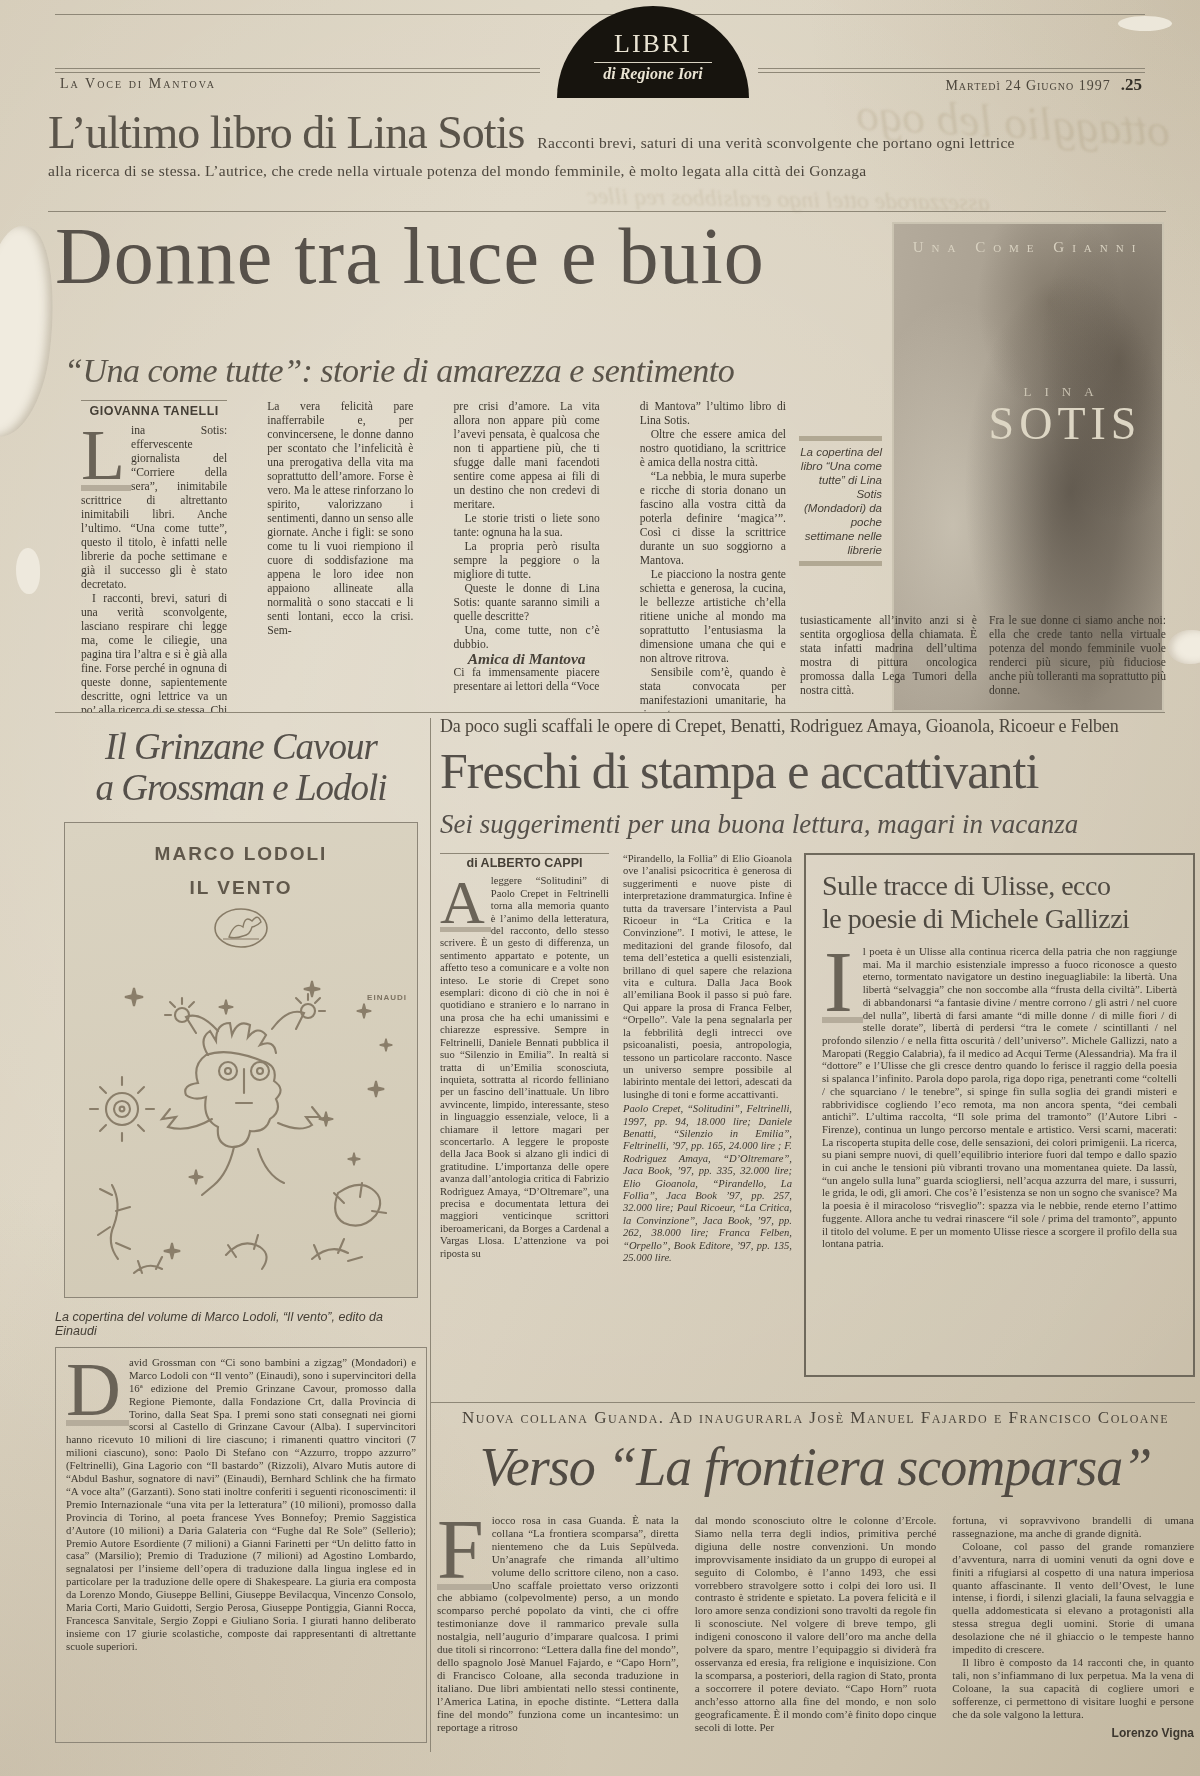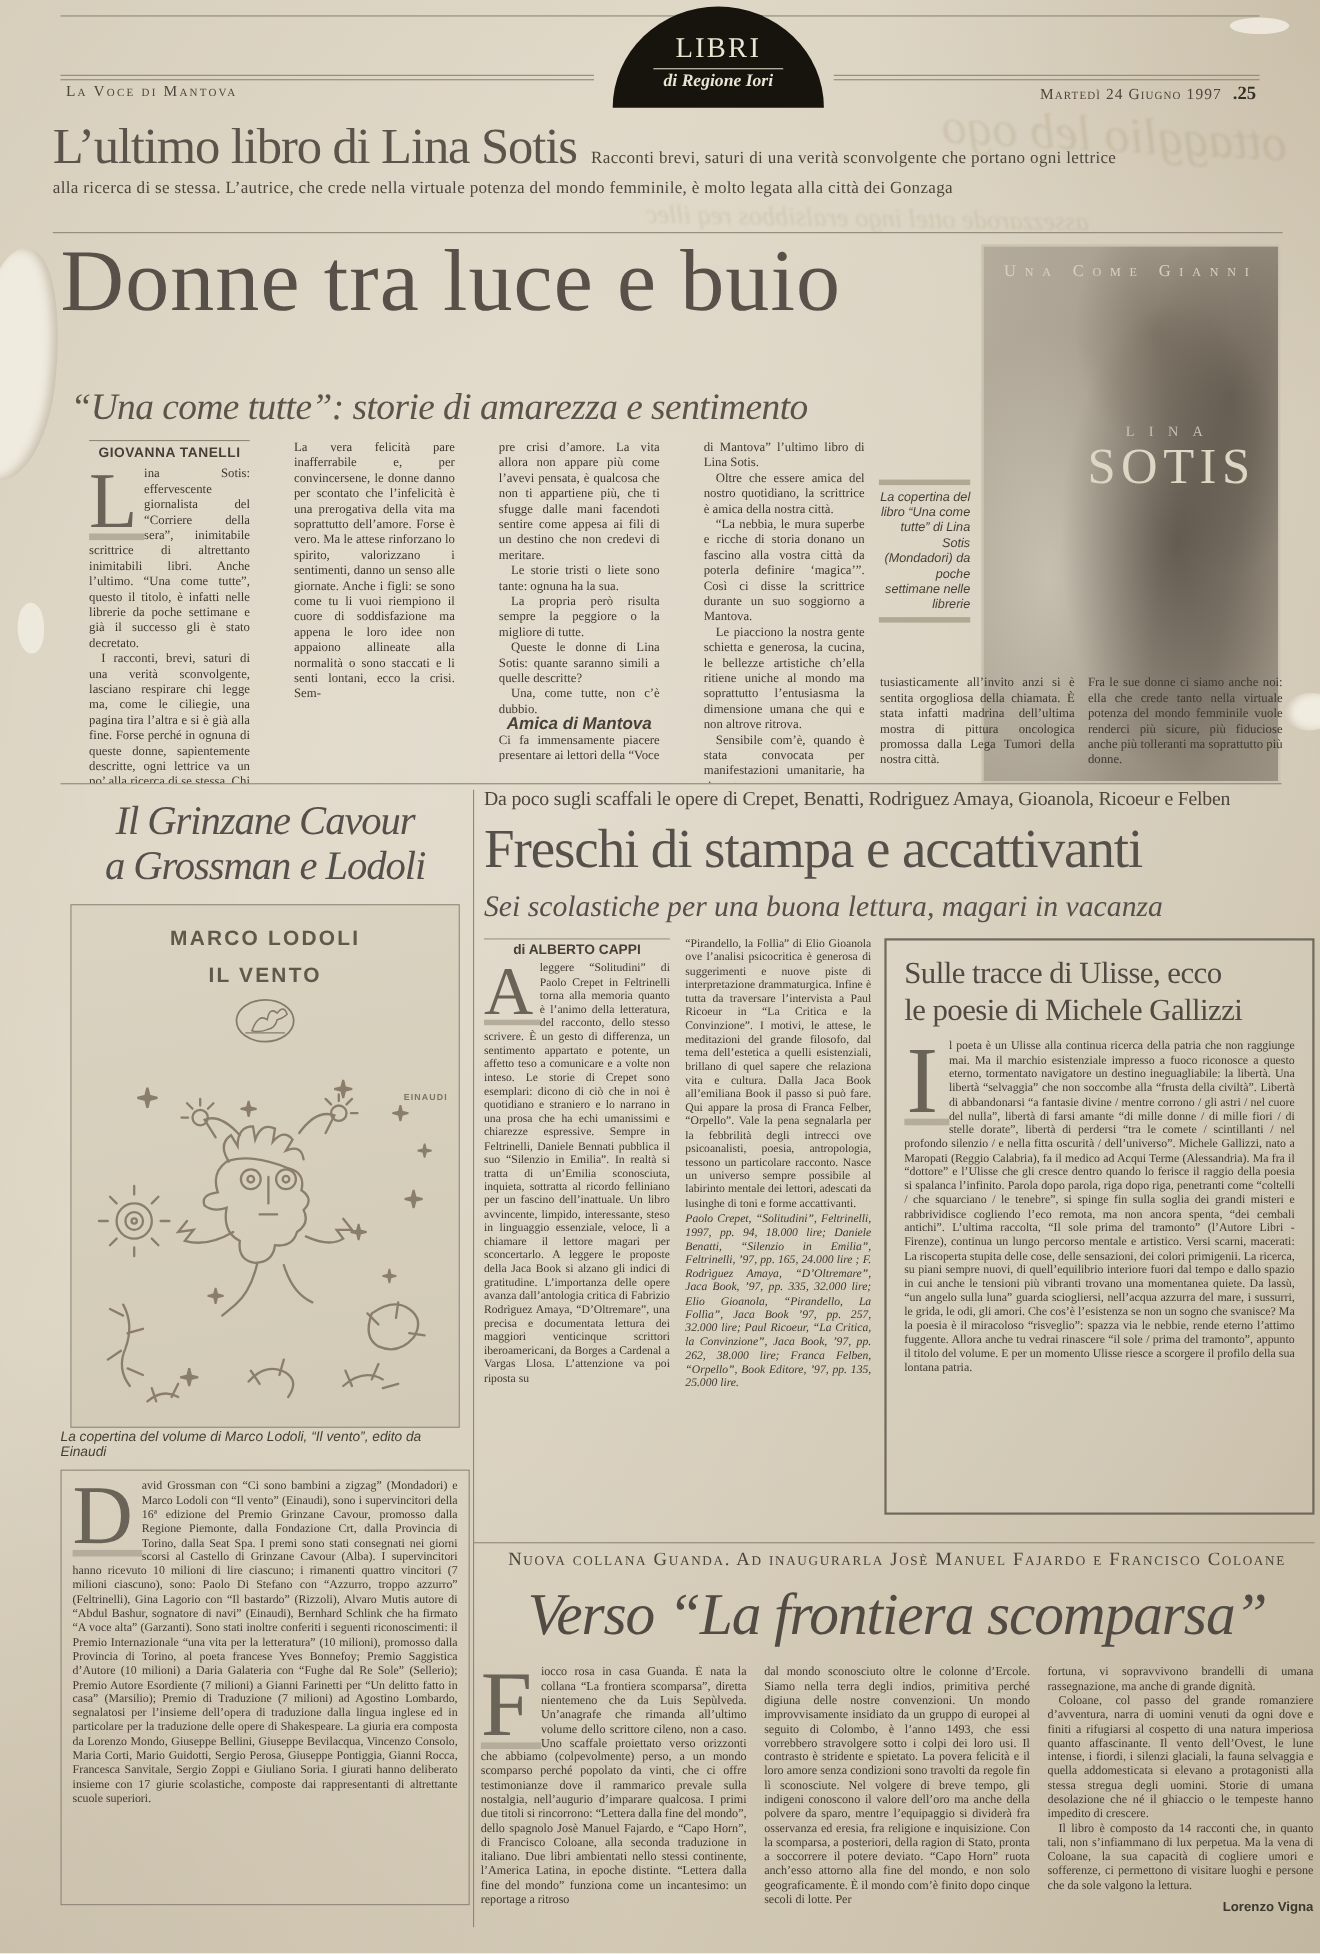--- a/index.html
+++ b/index.html
@@ -40,21 +40,21 @@
   .ma-sub{position:absolute;left:48px;top:336px;width:755px;margin:16px;font-weight:normal;
           font-style:italic;font-size:34px;letter-spacing:-.5px;color:#5a544a;}
   .ma-cols{position:absolute;left:56px;top:400px;width:730px;height:312px;display:flex;gap:15px;overflow:hidden;}
   .col{flex:1;text-align:justify;font-size:11.6px;line-height:14px;color:#3c372f;margin-left:25px;}
   .col p{margin:0;}
   .col p + p{text-indent:11px;}
   .byline-block{border-top:1px solid #8e8777;padding-top:3px;margin-bottom:6px;text-align:center;
                 font-family:"Liberation Sans",sans-serif;font-weight:bold;font-size:12.5px;letter-spacing:.5px;color:#453f36;}
   .dropcap{float:left;color:#6a6357;border-bottom:6px solid #b5ac9b;padding:2px 6px 1px 0;
            font-size:72px;line-height:58px;}
-  .crosshead{font-family:Liberation Sans, sans-serif;font-weight:bold;font-style:italic;
+  .crosshead{font-family:Liberation Serif, serif;font-weight:bold;font-style:italic;
              font-size:15.5px;text-align:center;margin:7px 0 4px;color:#474138;text-indent:0 !important;}
 
   
   .sotis{position:absolute;left:892px;top:222px;width:272px;height:490px;box-sizing:border-box;
          border:2px solid #cbc4b2;
          background:
            radial-gradient(55% 62% at 66% 55%, rgba(55,48,40,0.55), rgba(55,48,40,0) 72%),
            radial-gradient(42% 48% at 84% 28%, rgba(72,63,52,0.5), rgba(72,63,52,0) 70%),
            radial-gradient(36% 30% at 58% 16%, rgba(90,80,66,0.45), rgba(90,80,66,0) 75%),
            radial-gradient(60% 75% at 22% 62%, rgba(226,220,204,0.5), rgba(226,220,204,0) 62%),
@@ -75,21 +75,21 @@
   .gz{position:absolute;left:55px;top:720px;width:372px;}
   .gz-kicker{font-size:23px;color:#4e483f;margin:0;font-weight:normal;}
   .gz-head{font-style:italic;font-size:37px;line-height:1.12;letter-spacing:-1px;text-align:center;
            color:#55504a;margin:6px 0 0;font-weight:normal;}
   .gz-cover{margin:13px auto 0;width:354px;height:476px;border:1px solid #8d8678;box-sizing:border-box;
             background:linear-gradient(170deg,#dad3c1,#d2cab6);text-align:center;position:relative;}
   .gz-author{font-family:"Liberation Sans",sans-serif;font-weight:bold;font-size:19px;letter-spacing:2px;color:#60584b;margin-top:20px;}
   .gz-title{font-family:"Liberation Sans",sans-serif;font-weight:bold;font-size:19px;letter-spacing:2px;color:#60584b;margin-top:12px;}
   .gz-pub{position:absolute;right:10px;top:170px;font-family:"Liberation Sans",sans-serif;font-weight:bold;
           font-size:8px;letter-spacing:1px;color:#7c7261;}
-  .gz-caption{font-family:"Liberation Sans",sans-serif;font-style:italic;font-size:12.5px;color:#443e35;margin-top:1px;}
+  .gz-caption{font-family:"Liberation Sans",sans-serif;font-style:italic;font-size:12.5px;color:#443e35;margin-top:12px;}
   .gz-body{margin-top:9px;border:1px solid #8d8678;box-sizing:border-box;padding:8px 10px;height:396px;
            overflow:hidden;text-align:justify;font-size:10.8px;line-height:12.9px;color:#3c372f;}
   .gz-drop{float:left;font-size:76px;line-height:62px;padding:2px 8px 0 0;border-bottom:6px solid #b5ac9b;color:#6a6357;}
 
   
   .fr{position:absolute;left:440px;top:716px;width:755px;}
   .fr-kicker{font-size:18px;letter-spacing:-.2px;color:#4c463d;margin:0;font-weight:normal;}
   .fr-head{font-size:50px;letter-spacing:-1px;color:#55504a;margin:5px 0 0;font-weight:normal;}
   .fr-sub{font-style:italic;font-size:27px;color:#55504a;margin:9px 0 0;font-weight:normal;}
   .fr-flex{display:flex;gap:12px;margin-top:13px;}
@@ -290,21 +290,21 @@
     </div>
     <div class="gz-caption">La copertina del volume di Marco Lodoli, “Il vento”, edito da Einaudi</div>
     <div class="gz-body">
       <span class="gz-drop">D</span><span>avid Grossman con “Ci sono bambini a zigzag” (Mondadori) e Marco Lodoli con “Il vento” (Einaudi), sono i supervincitori della 16ª edizione del Premio Grinzane Cavour, promosso dalla Regione Piemonte, dalla Fondazione Crt, dalla Provincia di Torino, dalla Seat Spa. I premi sono stati consegnati nei giorni scorsi al Castello di Grinzane Cavour (Alba). I supervincitori hanno ricevuto 10 milioni di lire ciascuno; i rimanenti quattro vincitori (7 milioni ciascuno), sono: Paolo Di Stefano con “Azzurro, troppo azzurro” (Feltrinelli), Gina Lagorio con “Il bastardo” (Rizzoli), Alvaro Mutis autore di “Abdul Bashur, sognatore di navi” (Einaudi), Bernhard Schlink che ha firmato “A voce alta” (Garzanti). Sono stati inoltre conferiti i seguenti riconoscimenti: il Premio Internazionale “una vita per la letteratura” (10 milioni), promosso dalla Provincia di Torino, al poeta francese Yves Bonnefoy; Premio Saggistica d’Autore (10 milioni) a Daria Galateria con “Fughe dal Re Sole” (Sellerio); Premio Autore Esordiente (7 milioni) a Gianni Farinetti per “Un delitto fatto in casa” (Marsilio); Premio di Traduzione (7 milioni) ad Agostino Lombardo, segnalatosi per l’insieme dell’opera di traduzione dalla lingua inglese ed in particolare per la traduzione delle opere di Shakespeare. La giuria era composta da Lorenzo Mondo, Giuseppe Bellini, Giuseppe Bevilacqua, Vincenzo Consolo, Maria Corti, Mario Guidotti, Sergio Perosa, Giuseppe Pontiggia, Gianni Rocca, Francesca Sanvitale, Sergio Zoppi e Giuliano Soria. I giurati hanno deliberato insieme con 17 giurie scolastiche, composte dai rappresentanti di altrettante scuole superiori.</span>
     </div>
   </div>
 
   <div class="fr">
     <h3 class="fr-kicker">Da poco sugli scaffali le opere di Crepet, Benatti, Rodriguez Amaya, Gioanola, Ricoeur e Felben</h3>
     <h2 class="fr-head">Freschi di stampa e accattivanti</h2>
-    <h3 class="fr-sub">Sei scolastiche per una buona lettura, magari in vacanza</h3>
+    <h3 class="fr-sub">Sei suggerimenti per una buona lettura, magari in vacanza</h3>
     <div class="fr-flex">
       <div class="fr-cols">
         <div class="fr-col">
           <div class="fr-byline">di ALBERTO CAPPI</div>
           <p><span class="fr-drop">A</span><span>leggere “Solitudini” di Paolo Crepet in Feltrinelli torna alla memoria quanto è l’animo della letteratura, del racconto, dello stesso scrivere. È un gesto di differenza, un sentimento appartato e potente, un affetto teso a comunicare e a volte non inteso. Le storie di Crepet sono esemplari: dicono di ciò che in noi è quotidiano e straniero e lo narrano in una prosa che ha echi umanissimi e chiarezze espressive. Sempre in Feltrinelli, Daniele Bennati pubblica il suo “Silenzio in Emilia”. In realtà si tratta di un’Emilia sconosciuta, inquieta, sottratta al ricordo felliniano per un fascino dell’inattuale. Un libro avvincente, limpido, interessante, steso in linguaggio essenziale, veloce, lì a chiamare il lettore magari per sconcertarlo. A leggere le proposte della Jaca Book si alzano gli indici di gratitudine. L’importanza delle opere avanza dall’antologia critica di Fabrizio Rodrìguez Amaya, “D’Oltremare”, una precisa e documentata lettura dei maggiori venticinque scrittori iberoamericani, da Borges a Cardenal a Vargas Llosa. L’attenzione va poi riposta su</span></p>
         </div>
         <div class="fr-col">
           <p>“Pirandello, la Follìa” di Elio Gioanola ove l’analisi psicocritica è generosa di suggerimenti e nuove piste di interpretazione drammaturgica. Infine è tutta da traversare l’intervista a Paul Ricoeur in “La Critica e la Convinzione”. I motivi, le attese, le meditazioni del grande filosofo, dal tema dell’estetica a quelli esistenziali, brillano di quel sapere che relaziona vita e cultura. Dalla Jaca Book all’emiliana Book il passo si può fare. Qui appare la prosa di Franca Felber, “Orpello”. Vale la pena segnalarla per la febbrilità degli intrecci ove psicoanalisti, poesia, antropologia, tessono un particolare racconto. Nasce un universo sempre possibile al labirinto mentale dei lettori, adescati da lusinghe di toni e forme accattivanti.</p>
           <p class="credits">Paolo Crepet, “Solitudini”, Feltrinelli, 1997, pp. 94, 18.000 lire; Daniele Benatti, “Silenzio in Emilia”, Feltrinelli, ’97, pp. 165, 24.000 lire ; F. Rodrìguez Amaya, “D’Oltremare”, Jaca Book, ’97, pp. 335, 32.000 lire; Elio Gioanola, “Pirandello, La Follìa”, Jaca Book ’97, pp. 257, 32.000 lire; Paul Ricoeur, “La Critica, la Convinzione”, Jaca Book, ’97, pp. 262, 38.000 lire; Franca Felben, “Orpello”, Book Editore, ’97, pp. 135, 25.000 lire.</p>
         </div>

